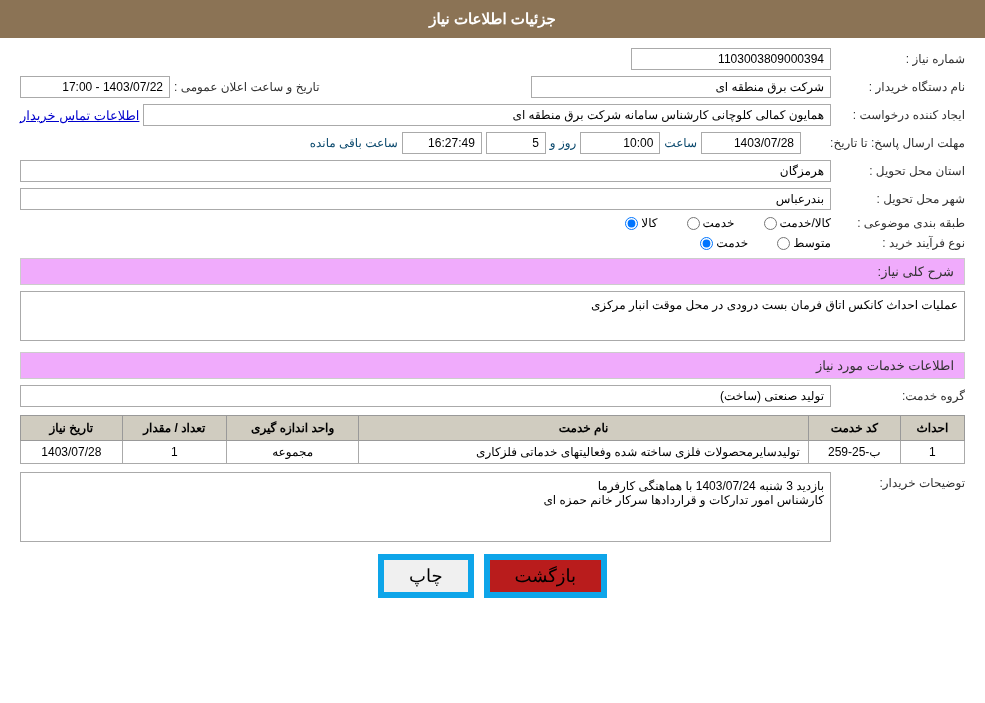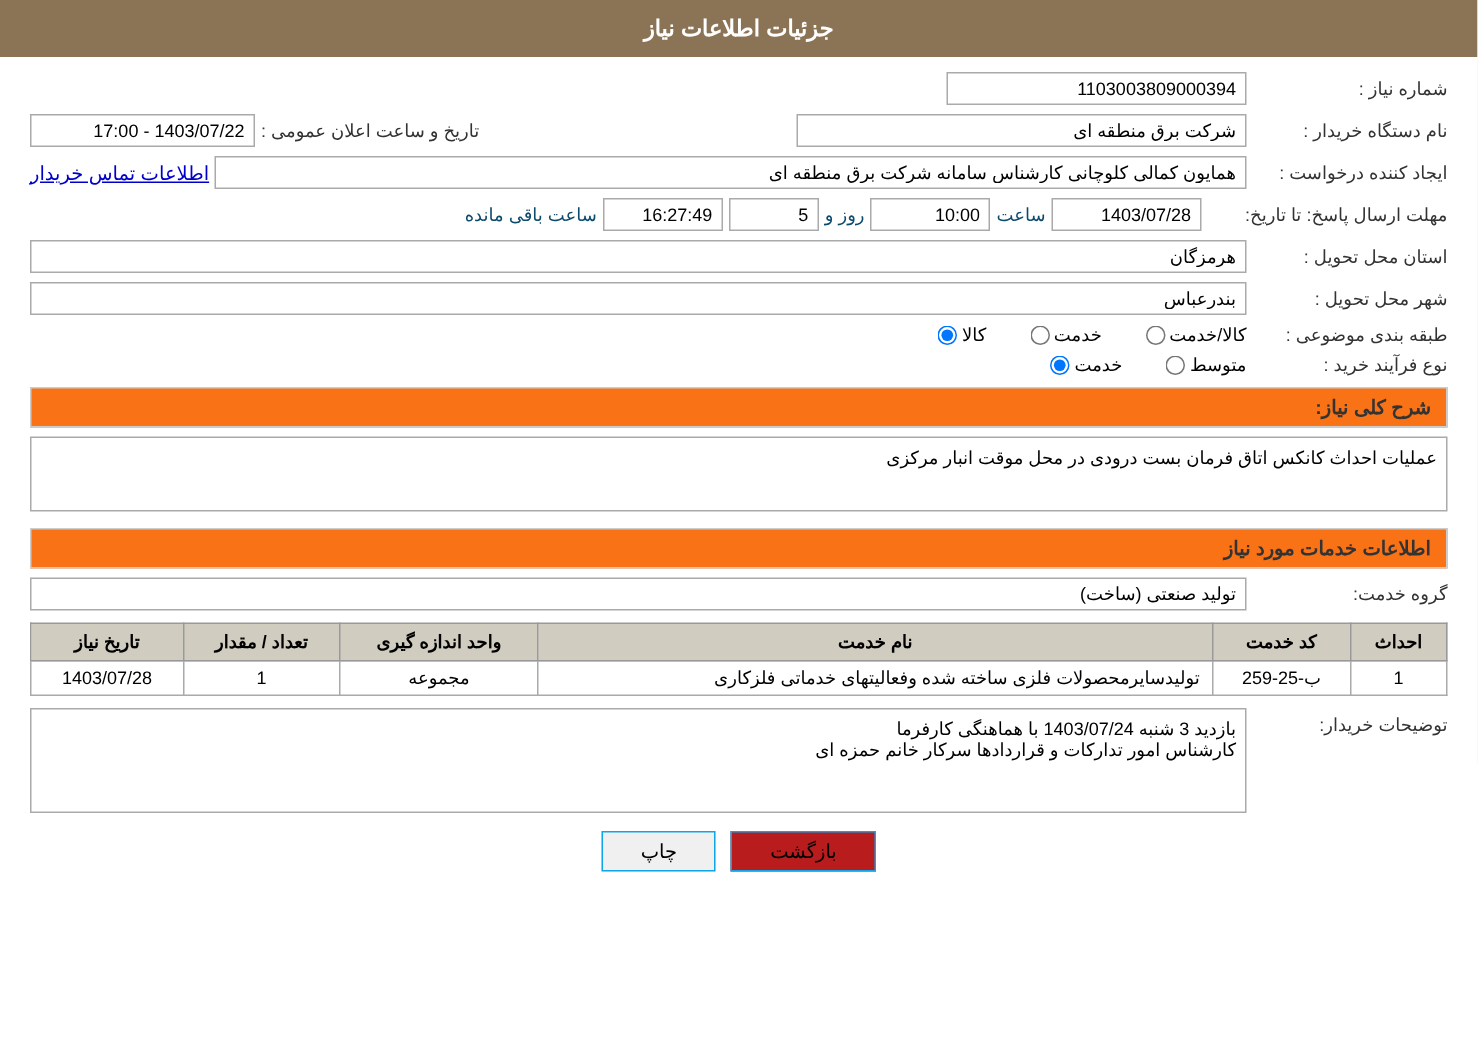--- a/index.html
+++ b/index.html
@@ -57,24 +57,24 @@
     .input-box.w-100 { width: 100px; }
     .input-box.w-80 { width: 80px; }
     .input-box.w-60 { width: 60px; }
     .link-text {
       color: #0000cc;
       text-decoration: underline;
       cursor: pointer;
       font-size: 13px;
     }
     .section-title {
-      background: #f97316;
+      background: #f0abfc;
       border: 1px solid #ccc;
       padding: 5px 10px;
-      font-weight: bold;
+      font-weight: normal;
       font-size: 13px;
       margin: 8px 0 6px 0;
       color: #333;
     }
     .radio-group {
       display: flex;
       gap: 12px;
       align-items: center;
       direction: rtl;
     }
@@ -135,24 +135,24 @@
     }
     .buttons-row {
       display: flex;
       justify-content: center;
       gap: 10px;
       margin-top: 12px;
       margin-bottom: 10px;
     }
     .btn {
       padding: 5px 25px;
-      font-size: 13px;
+      font-size: 18px;
       font-family: Tahoma, Arial, sans-serif;
       cursor: pointer;
-      border: 1px solid #0ea5e9;
+      border: 6px solid #0ea5e9;
       background: #f5f5f5;
     }
     .btn-print {
       background: #f0f0f0;
     }
     .btn-back {
       background: #b91c1c;
     }
     .small-label {
       font-size: 12px;

